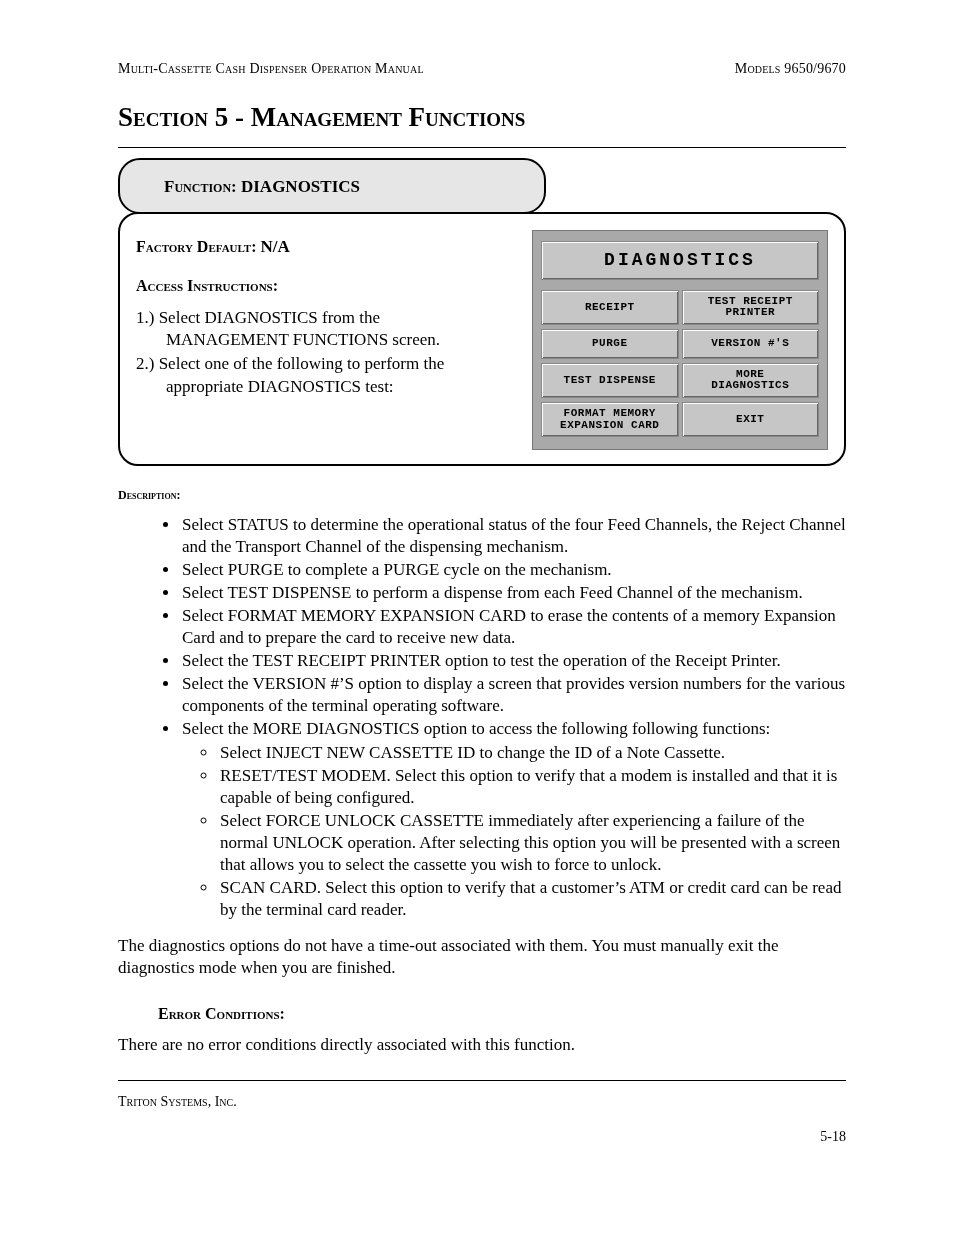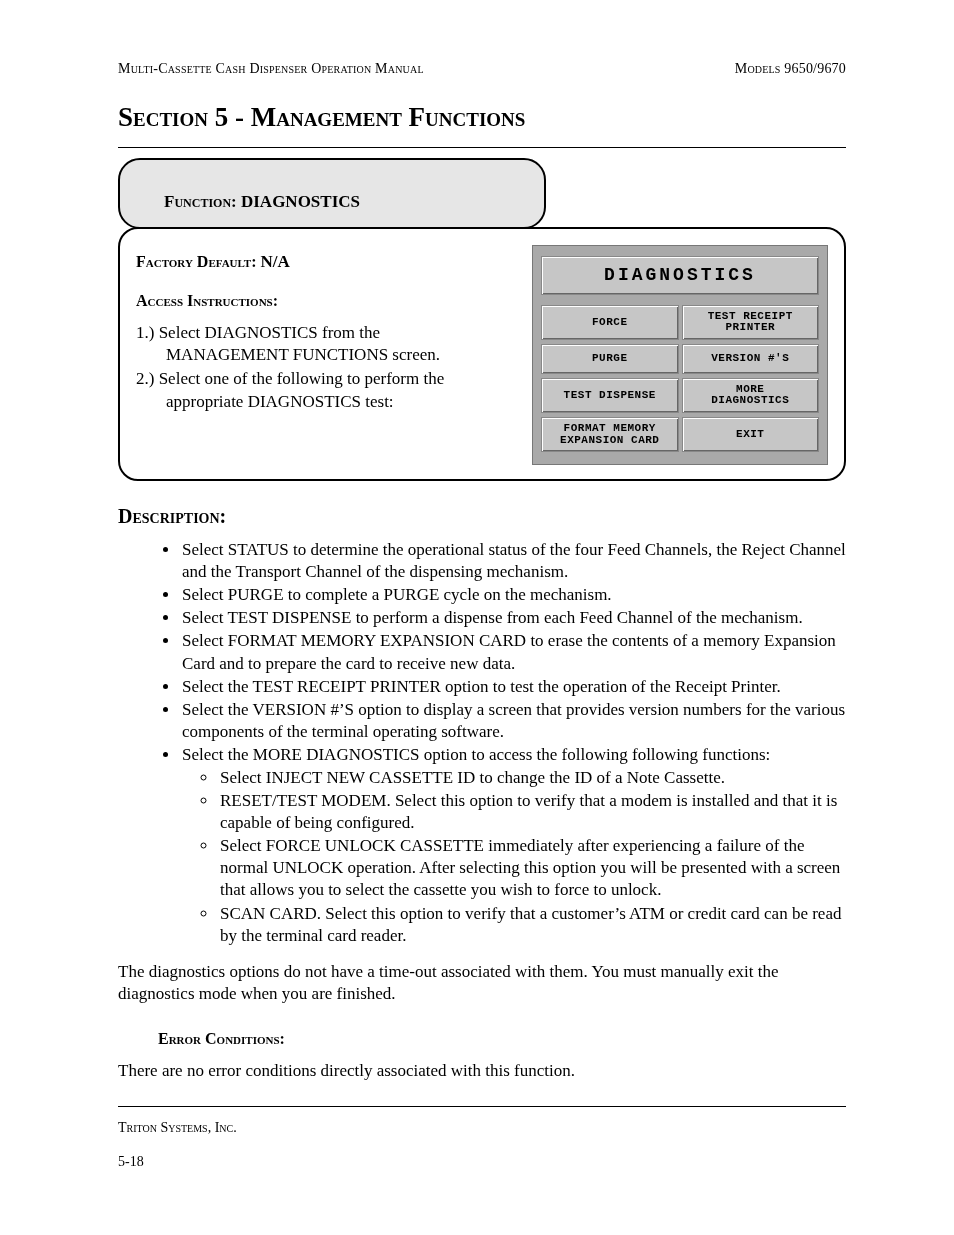--- a/index.html
+++ b/index.html
@@ -44,21 +44,21 @@
 
   
   .func-wrap {
     position: relative;
     margin-top: 6px;
   }
   .func-tab {
     background: #e6e6e6;
     border: 2px solid #000;
     border-radius: 22px;
-    padding: 31px 0 14px 44px;
+    padding: 16px 0 14px 44px;
     width: 380px;
     font-weight: bold;
     font-variant: small-caps;
     font-size: 17px;
     position: relative;
     z-index: 1;
     margin-bottom: -2px;
   }
   .func-panel {
     border: 2px solid #000;
@@ -133,21 +133,21 @@
     justify-content: center;
     white-space: pre;
   }
 
   .after-panel {
     margin-top: 22px;
   }
   .desc-label {
     font-variant: small-caps;
     font-weight: bold;
-    font-size: 20px;
+    font-size: 12px;
     margin-bottom: 10px;
   }
   ul.main {
     margin: 6px 0 0 0;
     padding-left: 62px;
   }
   ul.main > li {
     margin-bottom: 1px;
     padding-left: 2px;
   }
@@ -169,21 +169,21 @@
     margin-top: 24px;
     margin-bottom: 10px;
     margin-left: 40px;
   }
   .footer-co {
     font-variant: small-caps;
     font-size: 14px;
     margin-top: 8px;
   }
   .page-num {
-    text-align: left;
+    text-align: right;
     font-size: 14px;
     margin-top: 16px;
   }
 </style>
 </head>
 <body>
 
 <div class="page">
 
   <div class="running-head">
@@ -209,21 +209,21 @@
           <div class="label-sc">Access Instructions:</div>
           <ul class="ol">
             <li>1.) Select DIAGNOSTICS from the MANAGEMENT FUNCTIONS screen.</li>
             <li>2.) Select one of the following to perform the appropriate DIAGNOSTICS test:</li>
           </ul>
         </div>
 
         <div class="atm">
           <div class="atm-title">DIAGNOSTICS</div>
           <div class="atm-grid">
-            <div class="atm-btn">FORCE</div>
+            <div class="atm-btn">RECEIPT</div>
             <div class="atm-btn">TEST RECEIPT
 PRINTER</div>
             <div class="atm-btn">PURGE</div>
             <div class="atm-btn">VERSION #'S</div>
             <div class="atm-btn">TEST DISPENSE</div>
             <div class="atm-btn">MORE
 DIAGNOSTICS</div>
             <div class="atm-btn">FORMAT MEMORY
 EXPANSION CARD</div>
             <div class="atm-btn">EXIT</div>

